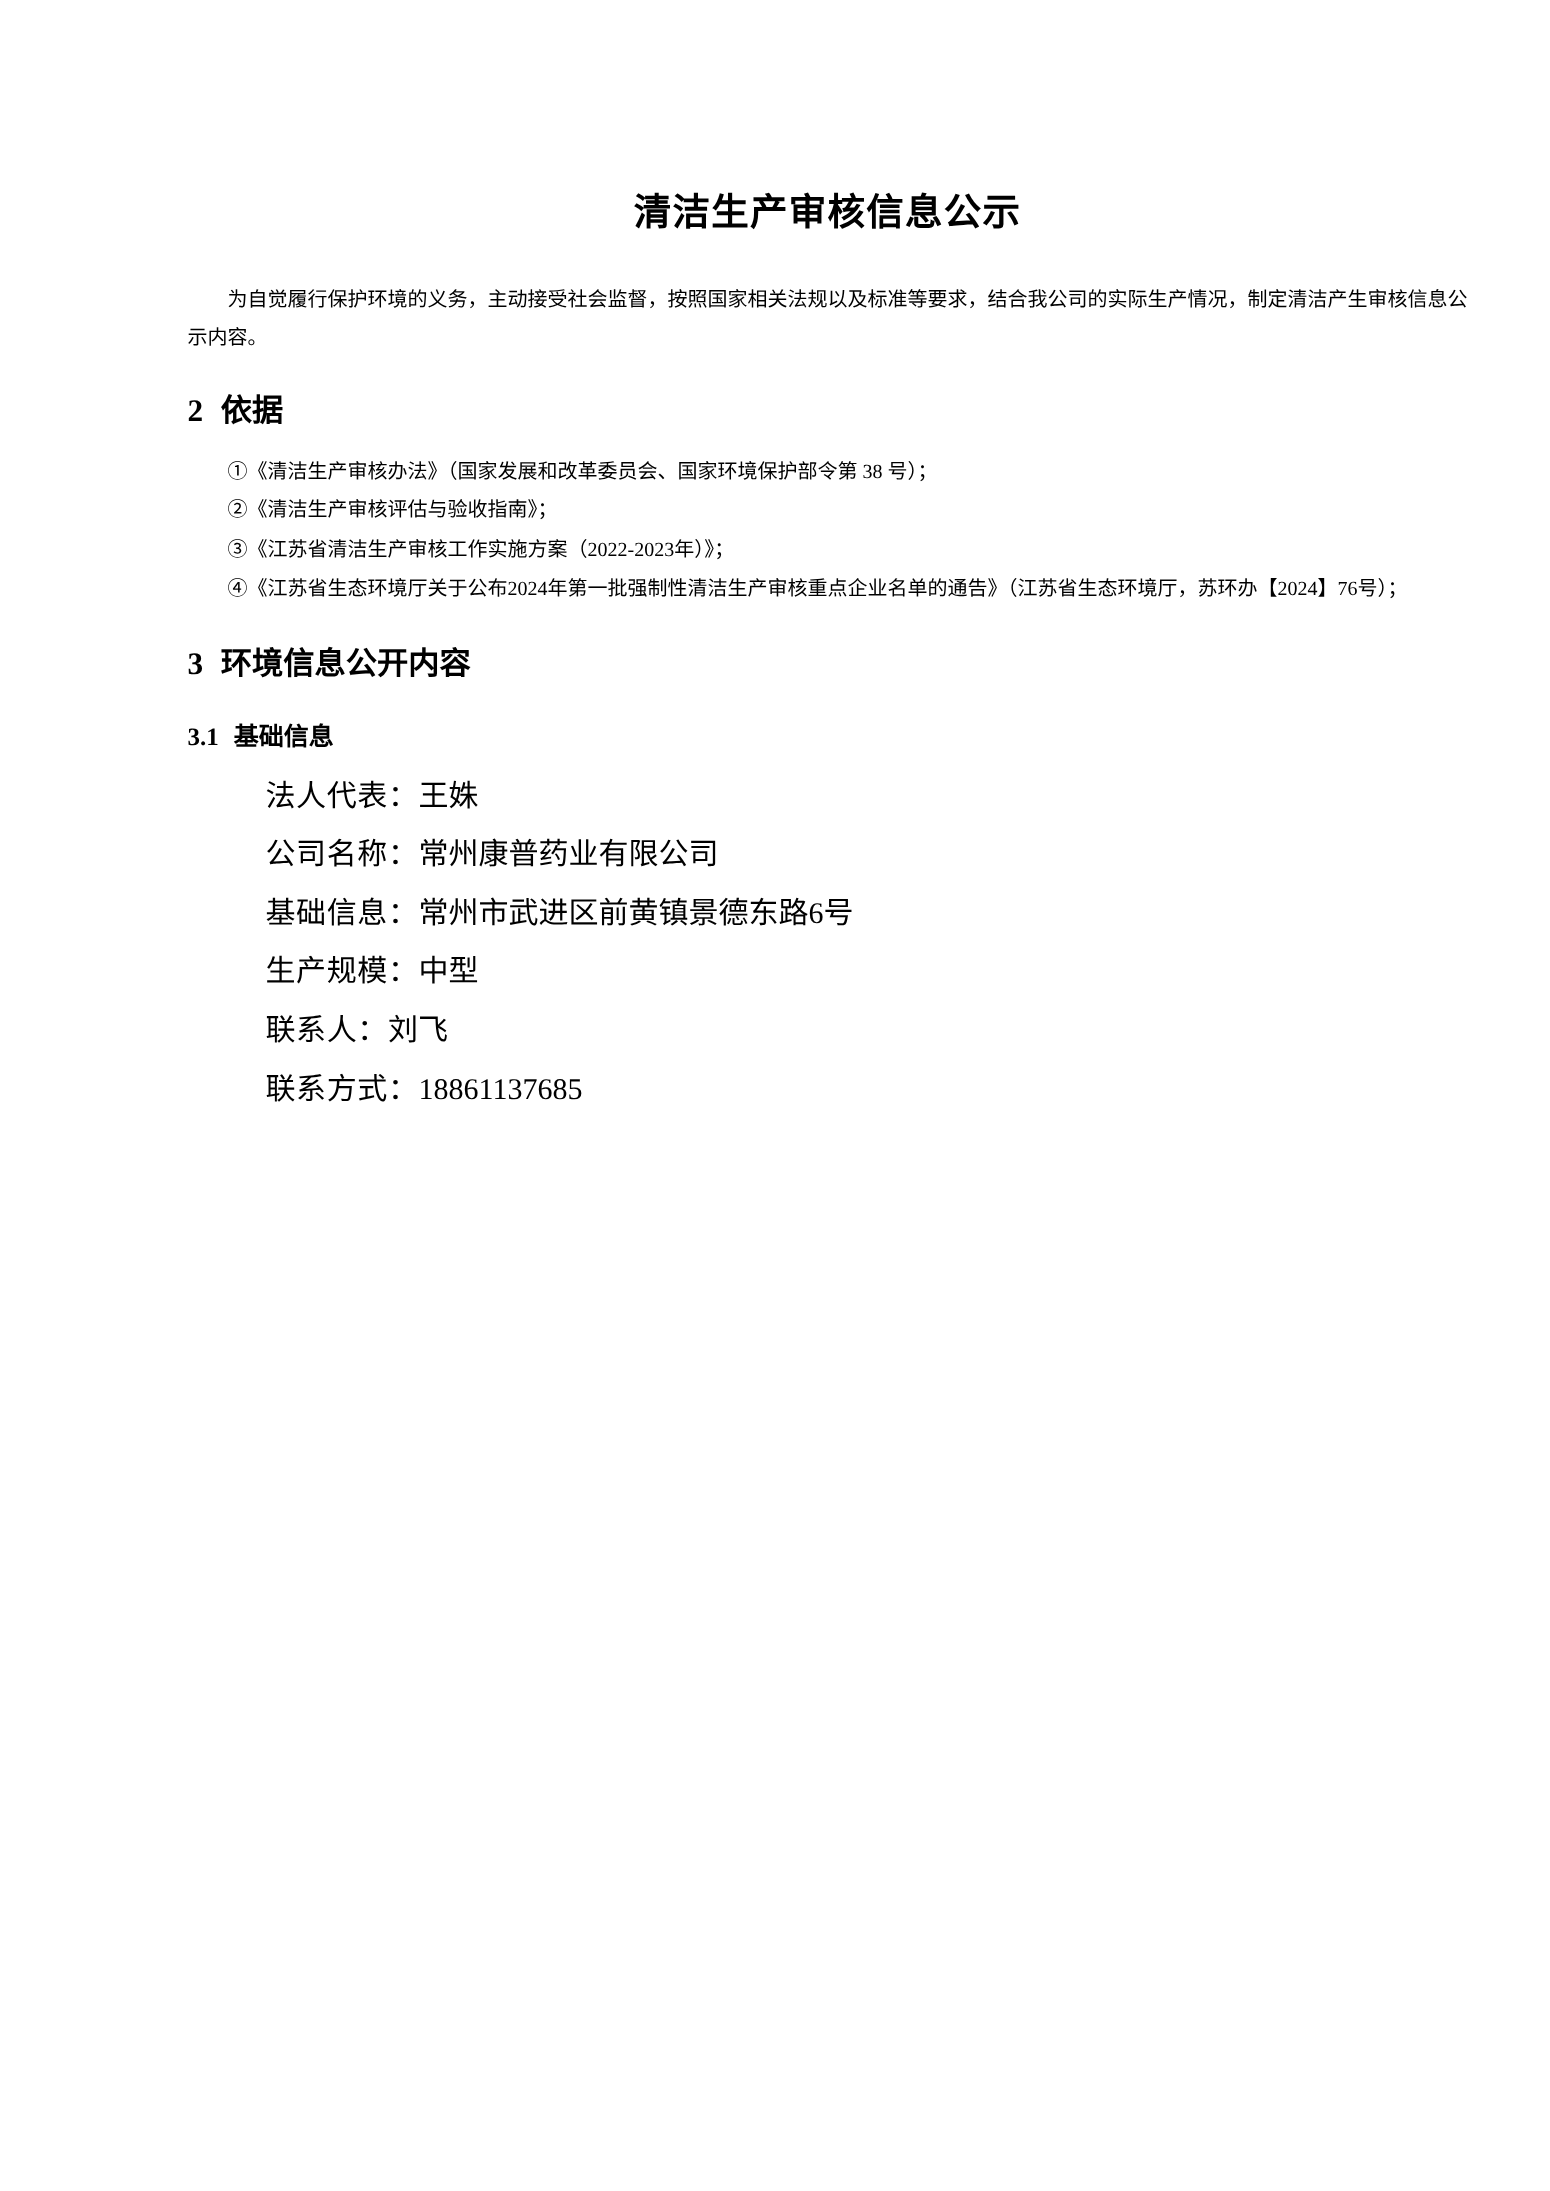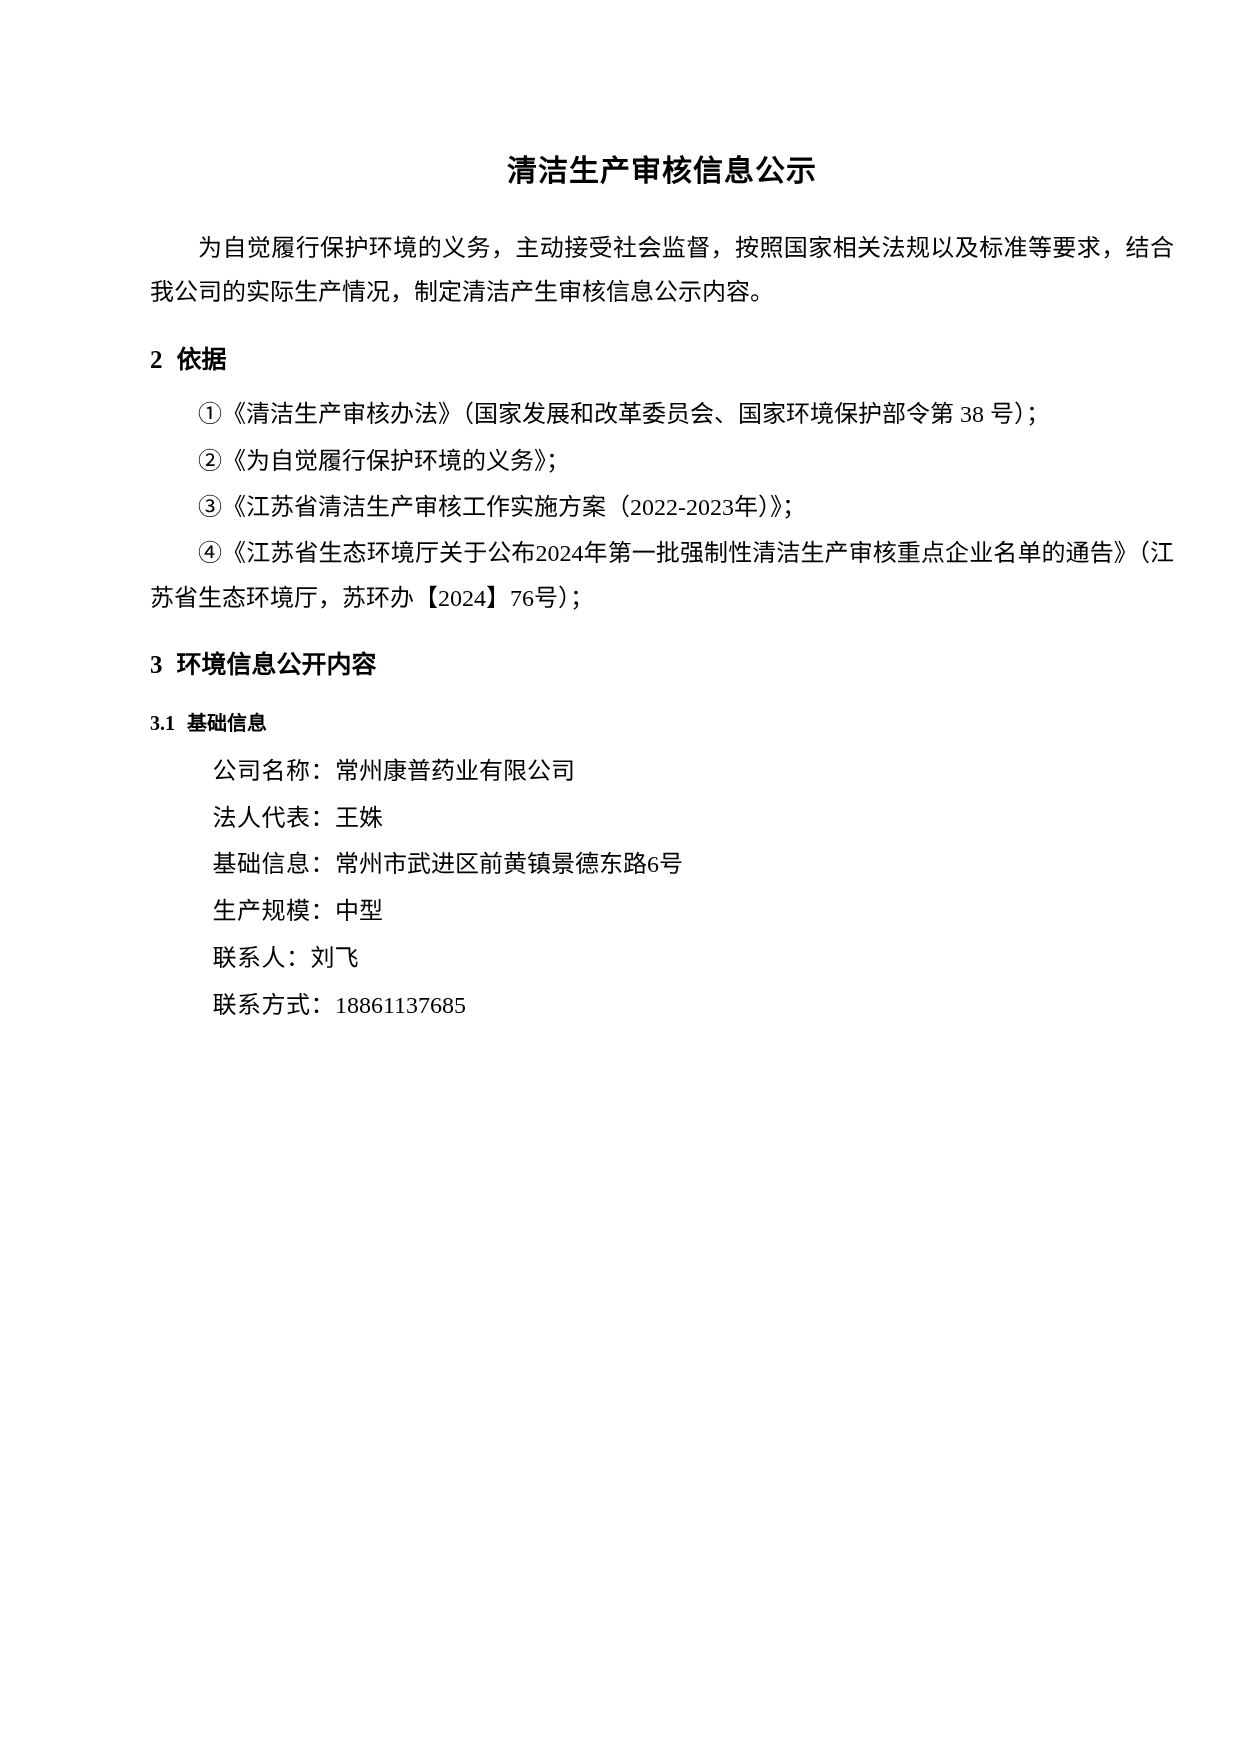--- a/index.html
+++ b/index.html
@@ -41,21 +41,21 @@
   .h2 {
     font-size: 20px;
     font-weight: bold;
     margin: 24px 0 10px 0;
     line-height: 1.5;
   }
   .h2 .num {
     margin-right: 12px;
   }
   p.body {
-    font-size: 24px;
+    font-size: 16px;
     line-height: 1.85;
     margin: 0 0 2px 0;
     text-align: justify;
     text-justify: inter-ideograph;
   }
   p.indent {
     text-indent: 2em;
   }
   .info-list {
     margin: 4px 0 0 0;
@@ -77,38 +77,38 @@
 <div class="page">
 
   <h1 class="doc-title">清洁生产审核信息公示</h1>
 
   <p class="body indent">为自觉履行保护环境的义务，主动接受社会监督，按照国家相关法规以及标准等要求，结合我公司的实际生产情况，制定清洁产生审核信息公示内容。</p>
 
   <h2 class="h1">
     <span class="num">2</span><span>依据</span>
   </h2>
   <p class="body indent">①《清洁生产审核办法》（国家发展和改革委员会、国家环境保护部令第 38 号）；</p>
-  <p class="body indent">②《为自觉履行保护环境的义务》；</p>
+  <p class="body indent">②《清洁生产审核评估与验收指南》；</p>
   <p class="body indent">③《江苏省清洁生产审核工作实施方案（2022-2023年）》；</p>
   <p class="body indent">④《江苏省生态环境厅关于公布2024年第一批强制性清洁生产审核重点企业名单的通告》（江苏省生态环境厅，苏环办【2024】76号）；</p>
 
   <h2 class="h1">
     <span class="num">3</span><span>环境信息公开内容</span>
   </h2>
 
   <h3 class="h2">
     <span class="num">3.1</span><span>基础信息</span>
   </h3>
 
   <ul class="info-list">
     <li>
-      <span class="label">公司名称：</span><span>常州康普药业有限公司</span>
+      <span class="label">法人代表：</span><span>王姝</span>
     </li>
     <li>
-      <span class="label">法人代表：</span><span>王姝</span>
+      <span class="label">公司名称：</span><span>常州康普药业有限公司</span>
     </li>
     <li>
       <span class="label">基础信息：</span><span>常州市武进区前黄镇景德东路6号</span>
     </li>
     <li>
       <span class="label">生产规模：</span><span>中型</span>
     </li>
     <li>
       <span class="label">联系人：</span><span>刘飞</span>
     </li>

